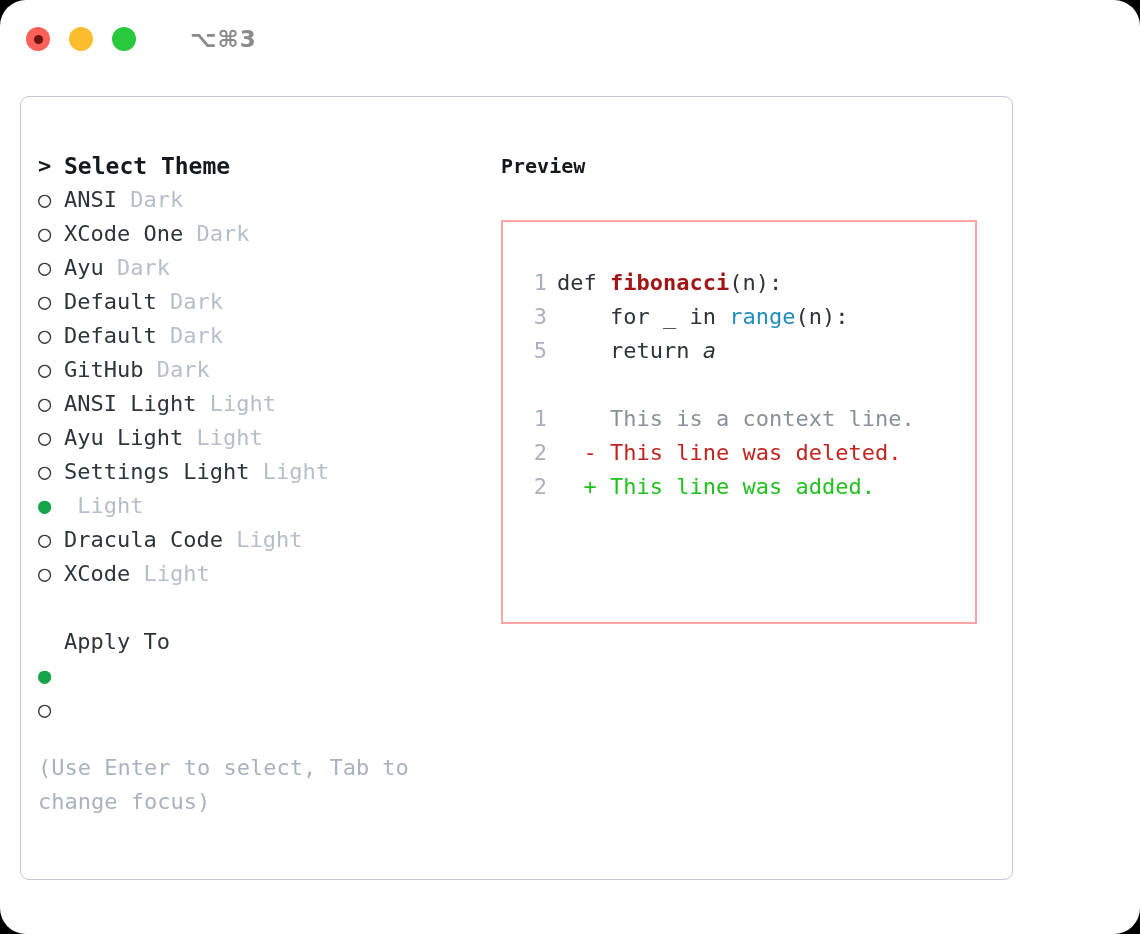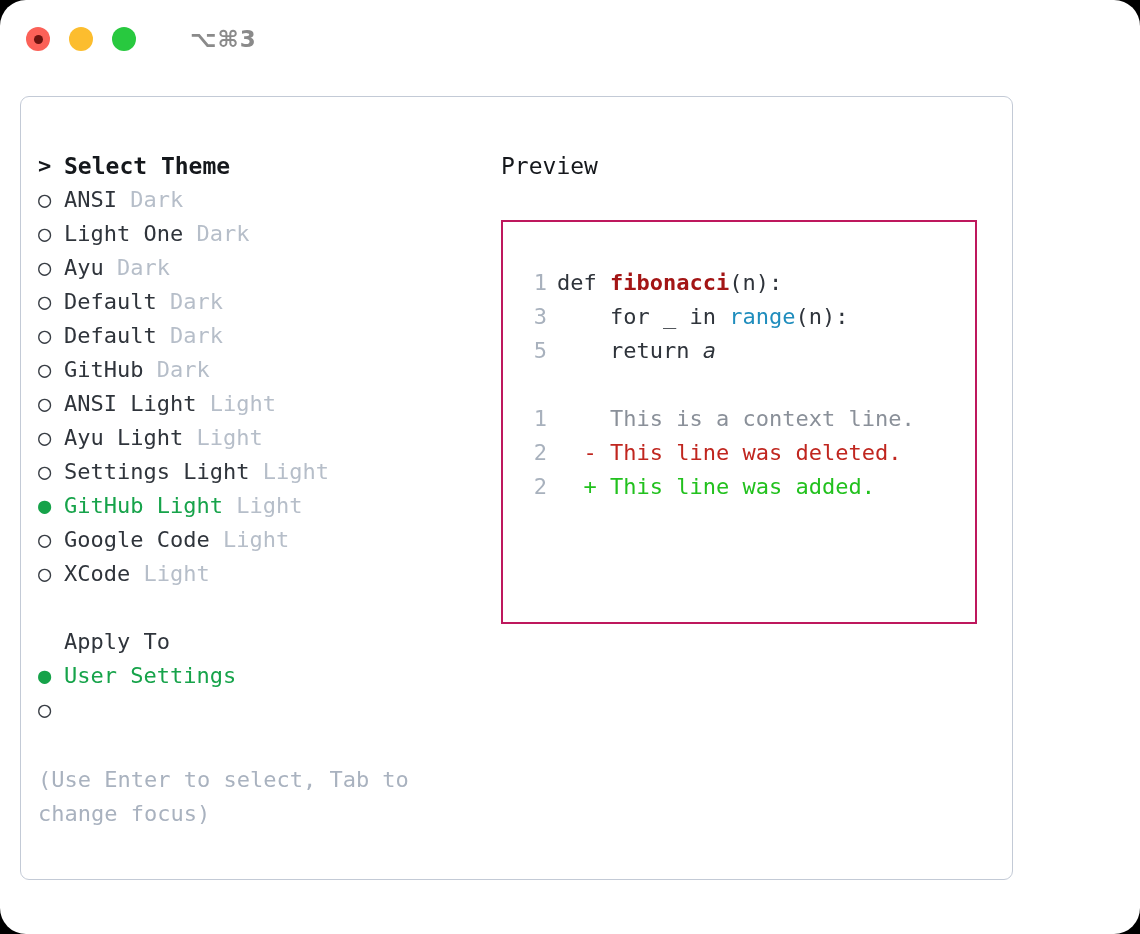--- a/index.html
+++ b/index.html
@@ -129,46 +129,46 @@
   .theme-kind { color: #b6bec9; }
 
   .spacer-row { height: 34px; }
 
   .apply-heading {
     font-weight: 400;
     color: #2f343b;
   }
 
   .hint {
-    margin-top: 36px;
+    margin-top: 24px;
     font-size: 22px;
     line-height: 34px;
     color: #a9b2bf;
     width: 420px;
   }
 
   
   .right-col {
     position: absolute;
     left: 480px;
     top: 52px;
     width: 490px;
   }
   .preview-title {
-    font-size: 23px;
-    font-weight: 400;
+    font-size: 20px;
+    font-weight: 700;
     color: #15181c;
     line-height: 34px;
     height: 34px;
   }
   .preview-box {
     margin-top: 37px;
     width: 476px;
     height: 404px;
-    border: 2px solid #be185d;
+    border: 2px solid #fca5a5;
     box-sizing: border-box;
     background: #ffffff;
     padding: 44px 0 0 18px;
   }
 
   .code-line {
     font-size: 22px;
     line-height: 34px;
     height: 34px;
     white-space: pre;
@@ -211,41 +211,41 @@
     <div class="columns">
 
       <div class="left-col">
 
         <div class="row heading">
           <span class="marker">&gt;</span><span>Select Theme</span>
         </div>
 
         <div id="theme-list">
             <div class="row"><span class="marker">○</span><span class="theme-name">ANSI</span><span> </span><span class="theme-kind">Dark</span></div>
-            <div class="row"><span class="marker">○</span><span class="theme-name">Light One</span><span> </span><span class="theme-kind">Dark</span></div>
+            <div class="row"><span class="marker">○</span><span class="theme-name">XCode One</span><span> </span><span class="theme-kind">Dark</span></div>
             <div class="row"><span class="marker">○</span><span class="theme-name">Ayu</span><span> </span><span class="theme-kind">Dark</span></div>
             <div class="row"><span class="marker">○</span><span class="theme-name">Default</span><span> </span><span class="theme-kind">Dark</span></div>
             <div class="row"><span class="marker">○</span><span class="theme-name">Default</span><span> </span><span class="theme-kind">Dark</span></div>
             <div class="row"><span class="marker">○</span><span class="theme-name">GitHub</span><span> </span><span class="theme-kind">Dark</span></div>
             <div class="row"><span class="marker">○</span><span class="theme-name">ANSI Light</span><span> </span><span class="theme-kind">Light</span></div>
             <div class="row"><span class="marker">○</span><span class="theme-name">Ayu Light</span><span> </span><span class="theme-kind">Light</span></div>
             <div class="row"><span class="marker">○</span><span class="theme-name">Settings Light</span><span> </span><span class="theme-kind">Light</span></div>
-            <div class="row"><span class="marker selected">●</span><span class="theme-name selected">GitHub Light</span><span> </span><span class="theme-kind">Light</span></div>
-            <div class="row"><span class="marker">○</span><span class="theme-name">Google Code</span><span> </span><span class="theme-kind">Light</span></div>
+            <div class="row"><span class="marker selected">●</span><span> </span><span class="theme-kind">Light</span></div>
+            <div class="row"><span class="marker">○</span><span class="theme-name">Dracula Code</span><span> </span><span class="theme-kind">Light</span></div>
             <div class="row"><span class="marker">○</span><span class="theme-name">XCode</span><span> </span><span class="theme-kind">Light</span></div>
           </div>
 
         <div class="spacer-row"></div>
 
         <div class="row apply-heading">
           <span class="marker empty">○</span><span>Apply To</span>
         </div>
 
         <div id="apply-list">
-            <div class="row"><span class="marker selected">●</span><span class="theme-name selected">User Settings</span></div>
+            <div class="row"><span class="marker selected">●</span></div>
             <div class="row"><span class="marker">○</span></div>
           </div>
 
         <div class="hint">(Use Enter to select, Tab to change focus)</div>
       </div>
 
       <div class="right-col">
         <div class="preview-title">Preview</div>
 
         <div class="preview-box">

